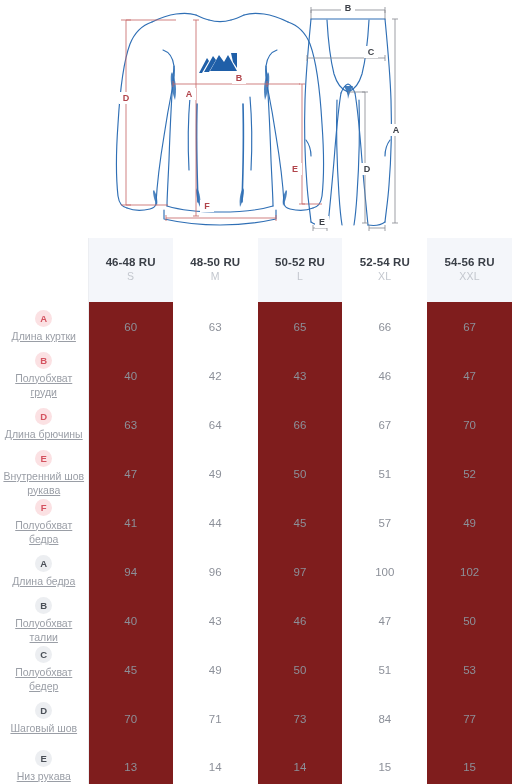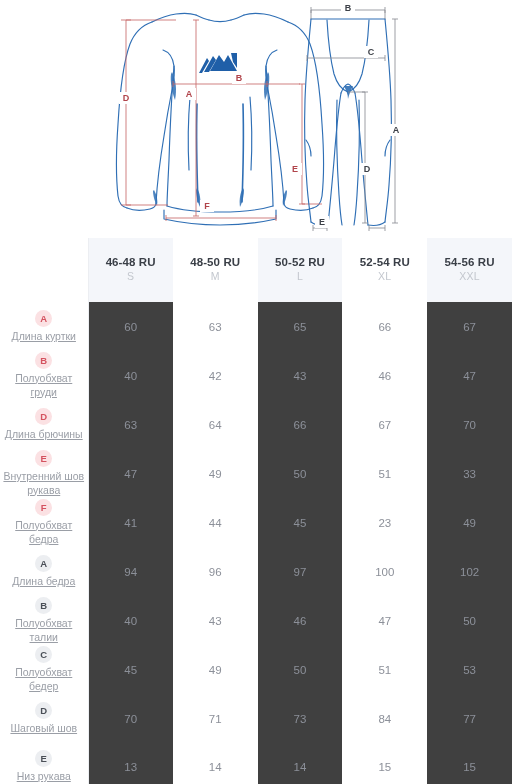--- a/index.html
+++ b/index.html
@@ -93,21 +93,21 @@
   }
 
   td.row-label {
     background: #ffffff;
     border-right: 1px solid #eceef2;
     padding: 2px 4px;
     line-height: 1.28;
   }
 
   td.val { background: #ffffff; }
-  td.val.tinted { background: #404040; }
+  td.val.tinted { background: #7f1d1d; }
 
   tbody tr:last-child td {
     border-bottom: 1px solid #e6e9ee;
   }
 
   
   .badge {
     display: block;
     width: 17px;
     height: 17px;
@@ -419,32 +419,32 @@
 
       <tr>
         <td class="row-label">
           <span class="badge pink">E</span>
           <span class="row-name">Внутренний шов рукава</span>
         </td>
         <td class="val tinted">47</td>
         <td class="val">49</td>
         <td class="val tinted">50</td>
         <td class="val">51</td>
-        <td class="val tinted">33</td>
+        <td class="val tinted">52</td>
       </tr>
 
       <tr>
         <td class="row-label">
           <span class="badge pink">F</span>
           <span class="row-name">Полуобхват бедра</span>
         </td>
         <td class="val tinted">41</td>
         <td class="val">44</td>
         <td class="val tinted">45</td>
-        <td class="val">23</td>
+        <td class="val">57</td>
         <td class="val tinted">49</td>
       </tr>
 
       <tr>
         <td class="row-label">
           <span class="badge grey">A</span>
           <span class="row-name">Длина бедра</span>
         </td>
         <td class="val tinted">94</td>
         <td class="val">96</td>

